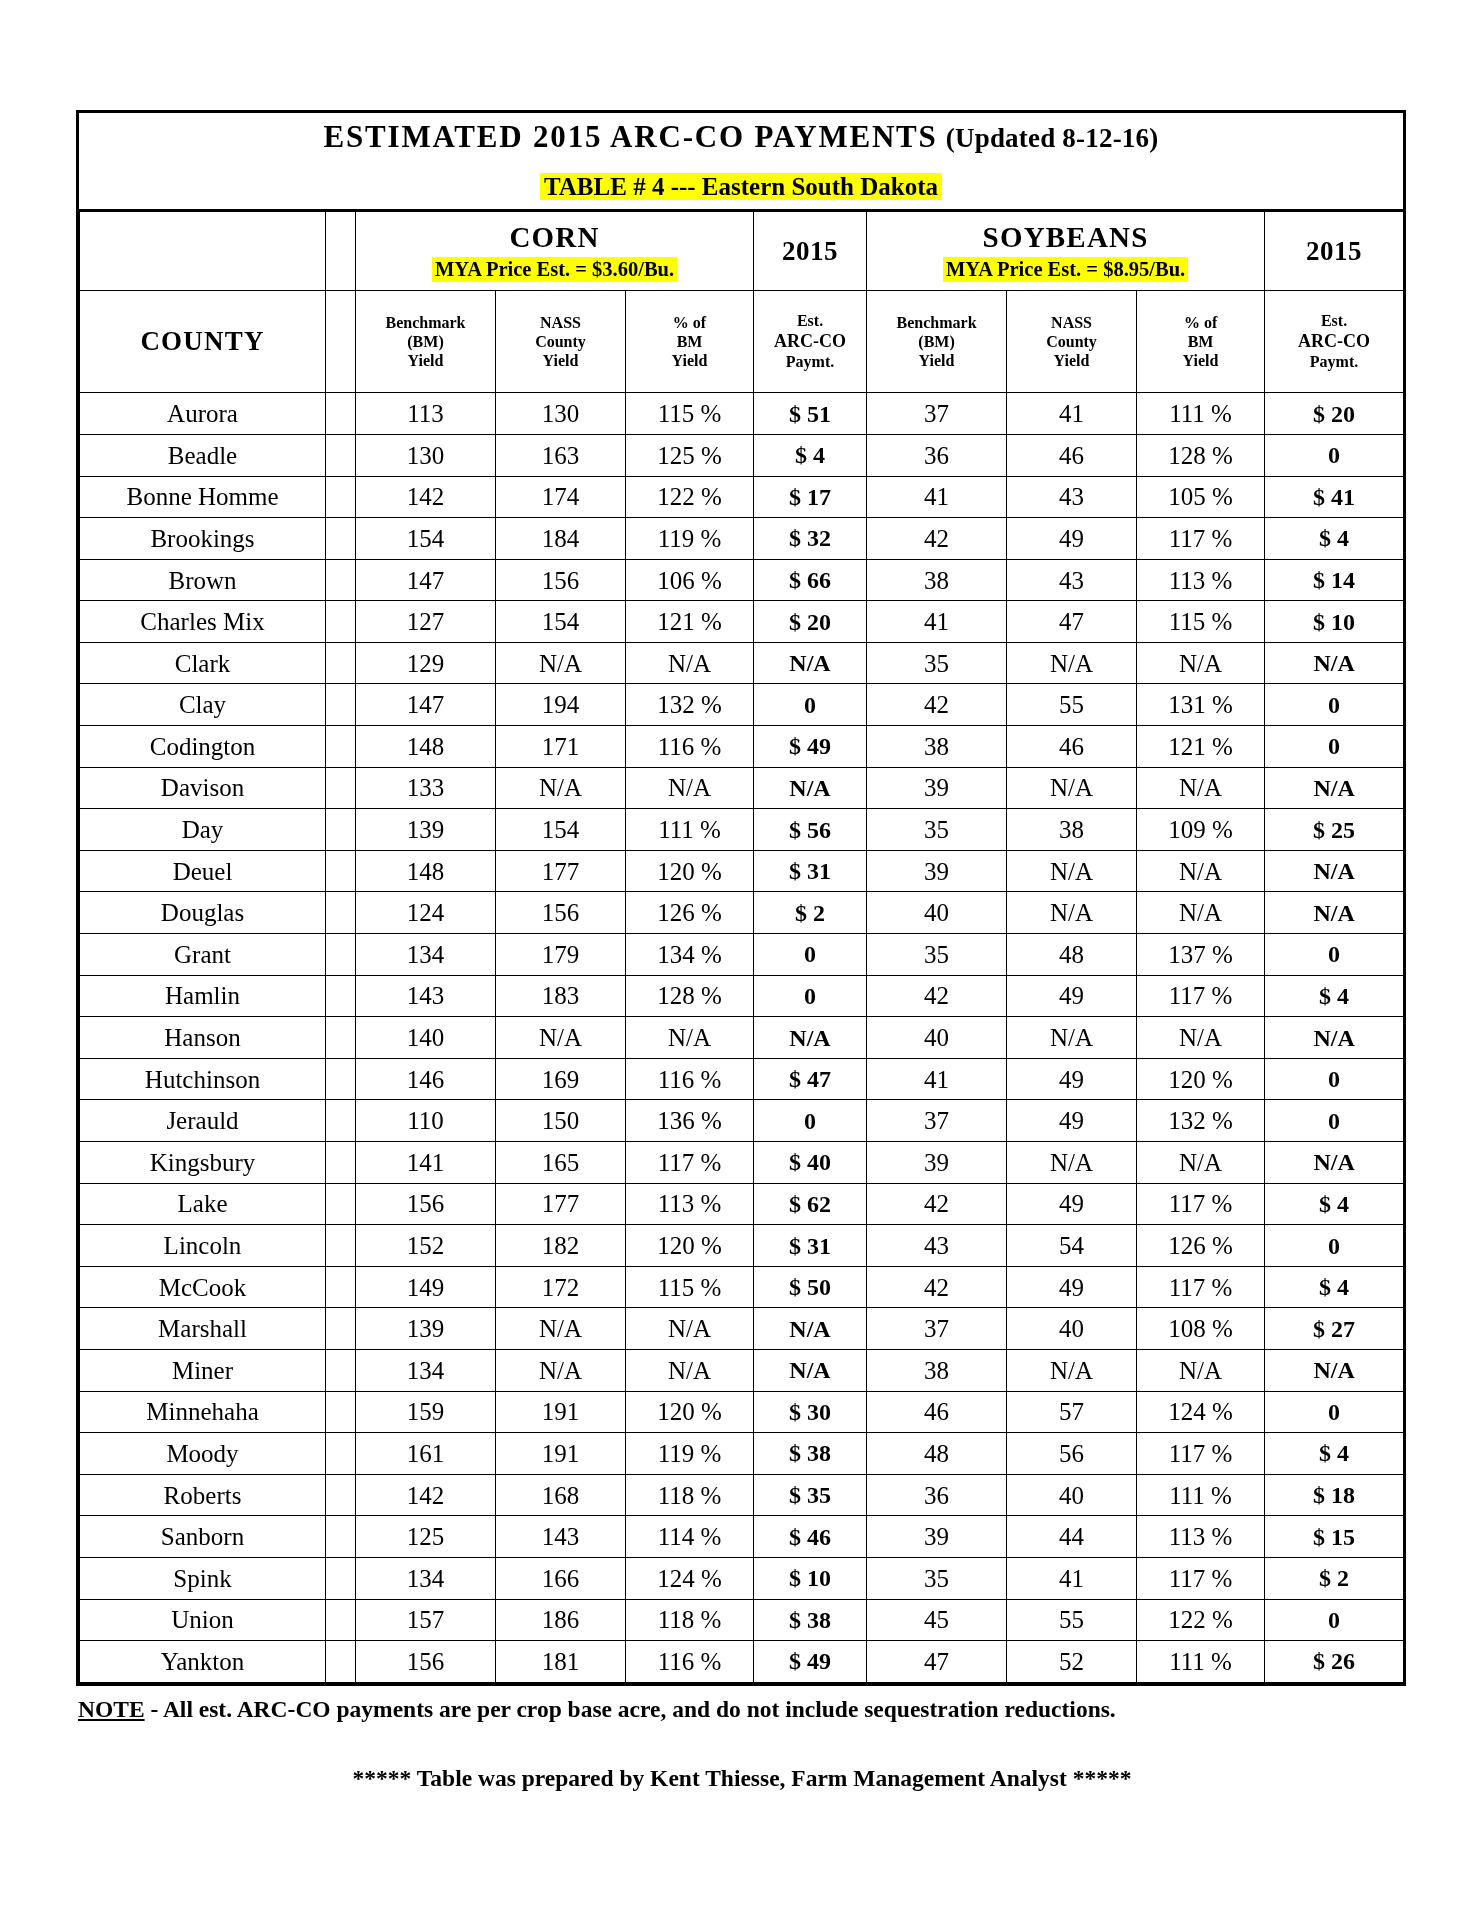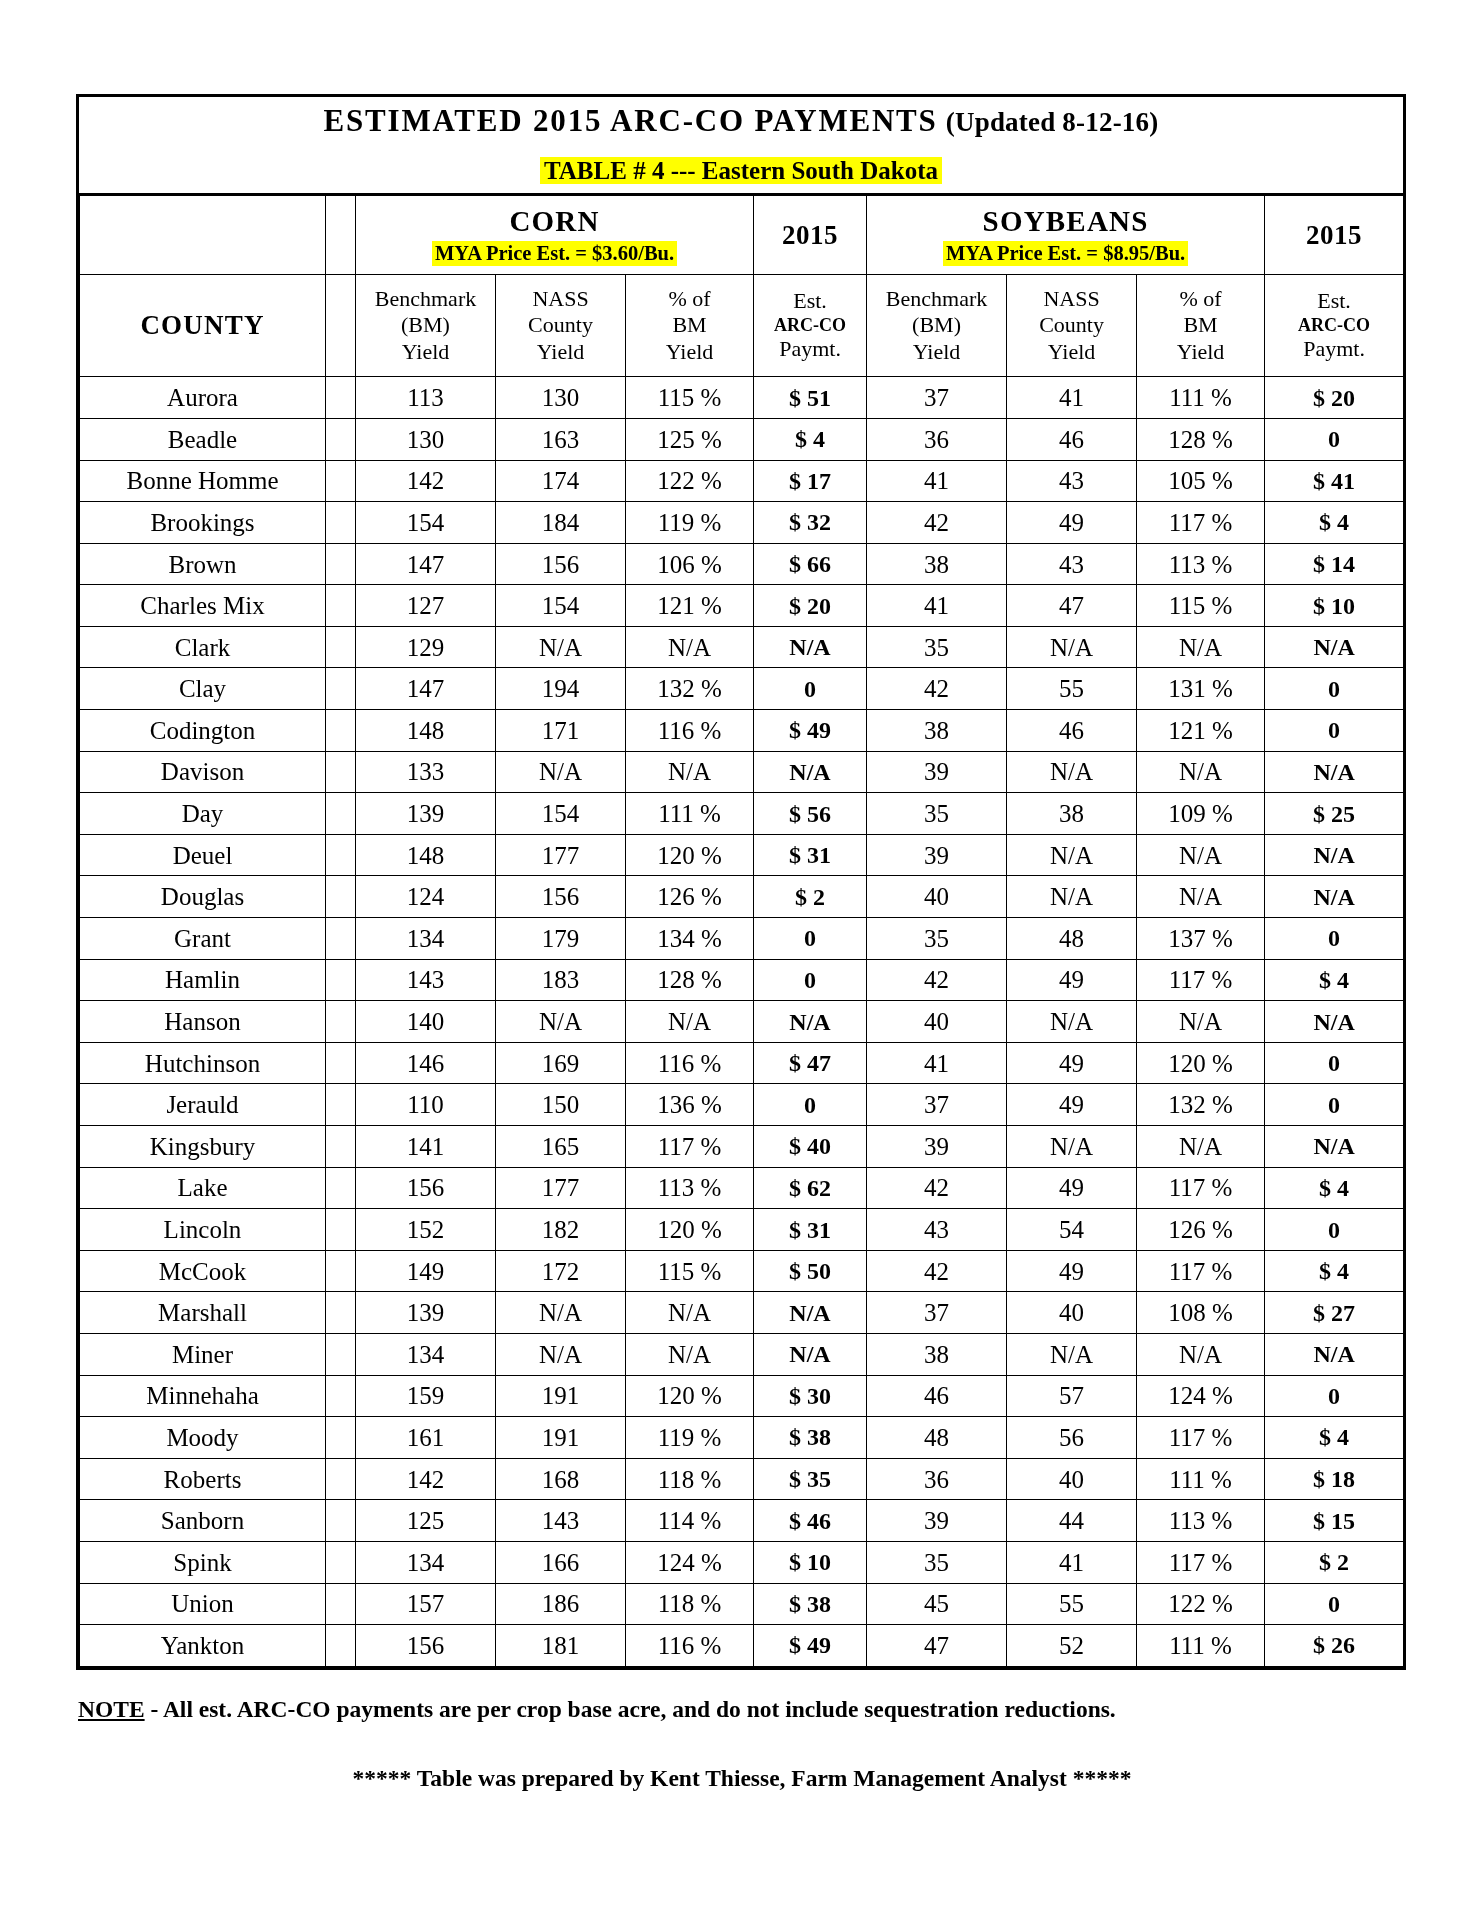--- a/index.html
+++ b/index.html
@@ -21,21 +21,21 @@
     height: 1920px;
     box-sizing: border-box;
     padding: 0;
     position: relative;
   }
 
   
   .frame {
     position: absolute;
     left: 76px;
-    top: 94px;
+    top: 110px;
     width: 1330px;
     border: 3px solid #000;
     box-sizing: border-box;
     background: #fff;
   }
 
   
   .title-block {
     border-bottom: 3px solid #000;
     padding: 6px 0 8px 0;
@@ -123,22 +123,22 @@
     padding: 0 2px;
   }
   td.blank-cell { border-top: none; }
 
   
   tr.sub-row td {
     height: 96px;
     padding: 2px 2px 3px 2px;
   }
   .sh {
-    font-size: 22px;
-    font-weight: normal;
+    font-size: 16px;
+    font-weight: bold;
     line-height: 1.20;
     display: block;
   }
   .sh-sm {
     font-size: 18px;
     font-weight: bold;
     line-height: 1.20;
     display: block;
   }
   .county-hd {

